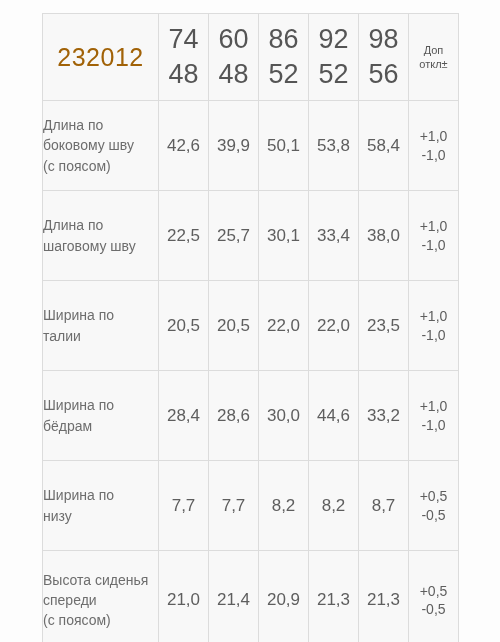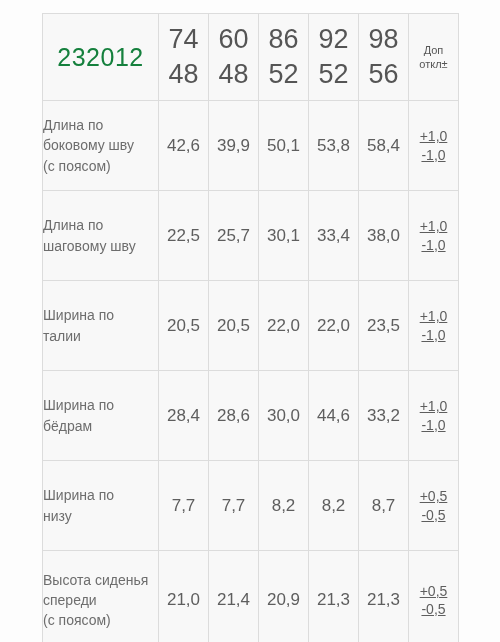--- a/index.html
+++ b/index.html
@@ -39,21 +39,21 @@
   
   col.c-label { width: 116px; }
   col.c-size  { width: 50px; }
   col.c-tol   { width: 50px; }
 
   
   .hdr-code {
     height: 86px;
     text-align: center;
     font-size: 25px;
-    color: #15803d;
+    color: #a16207;
     letter-spacing: 0.5px;
   }
   .hdr-size {
     height: 86px;
     text-align: center;
     font-size: 27px;
     color: #555555;
     line-height: 1.28;
   }
   .hdr-size .s-line { display: block; }
@@ -79,21 +79,21 @@
     text-align: center;
     font-size: 17px;
     color: #5e5e5e;
   }
   .tol {
     text-align: center;
     font-size: 14px;
     color: #5e5e5e;
     line-height: 1.32;
   }
-  .tol .t-line { display: block; text-decoration: underline; }
+  .tol .t-line { display: block; }
 
   tr.data-row td { height: 89px; }
   tr.data-row.tall td { height: 98px; }
 </style>
 </head>
 <body>
 
 <div class="page">
 
   <table class="size-table">

